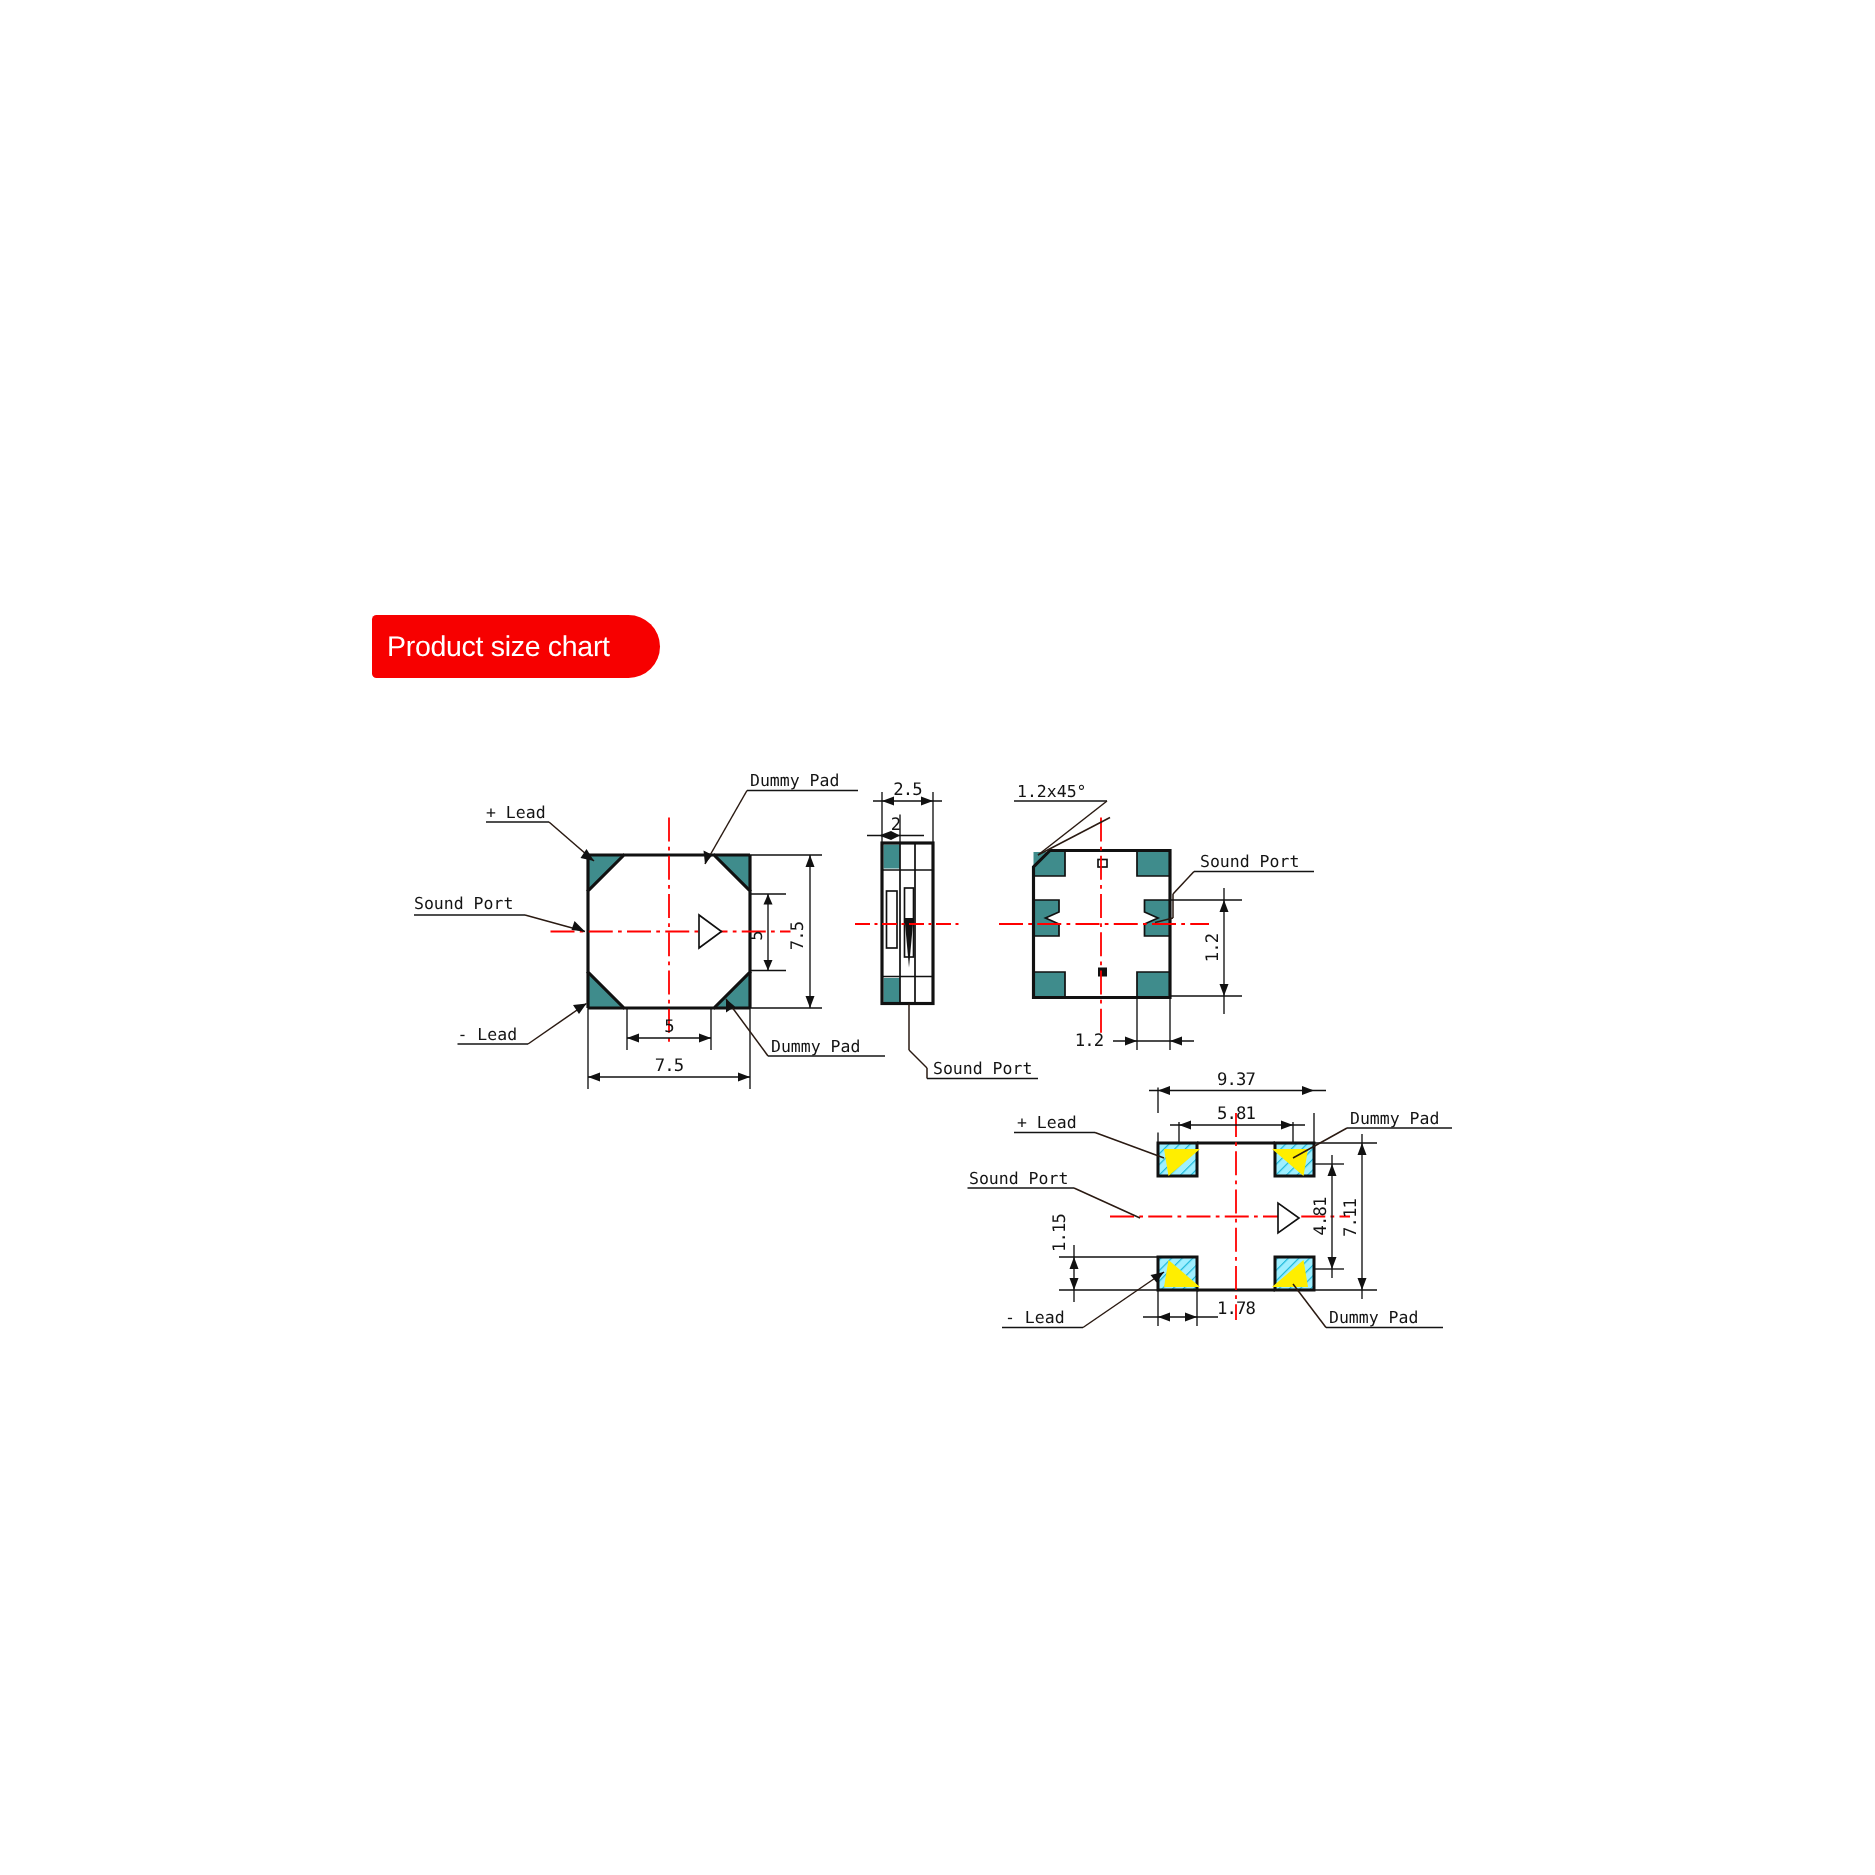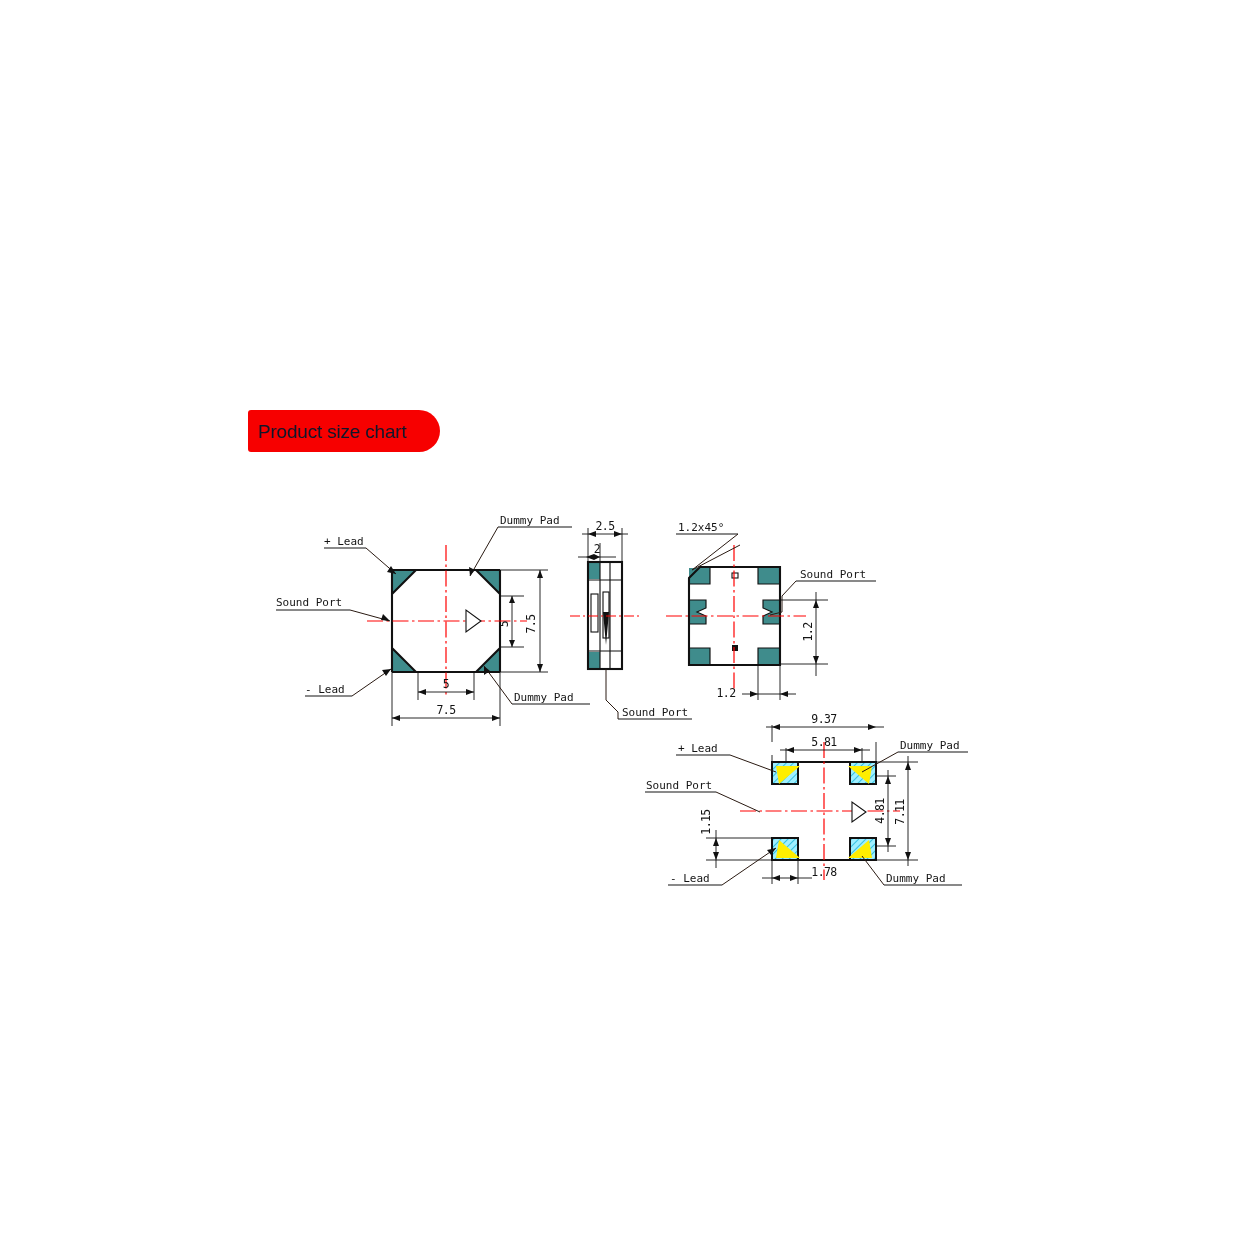--- a/index.html
+++ b/index.html
@@ -27,21 +27,21 @@
     border-top-right-radius: 21px;
     border-bottom-right-radius: 21px;
     border-top-left-radius: 3px;
     border-bottom-left-radius: 3px;
     display: flex;
     align-items: center;
     box-sizing: border-box;
     padding: 0 26px 0 10px;
   }
   #banner-label {
-    color: #0f172a;
+    color: #ffffff;
     font-size: 19px;
     font-family: "Liberation Sans", sans-serif;
     letter-spacing: -0.2px;
     white-space: nowrap;
     line-height: 1;
   }
 
   
   #drawing-wrap {
     position: absolute;

